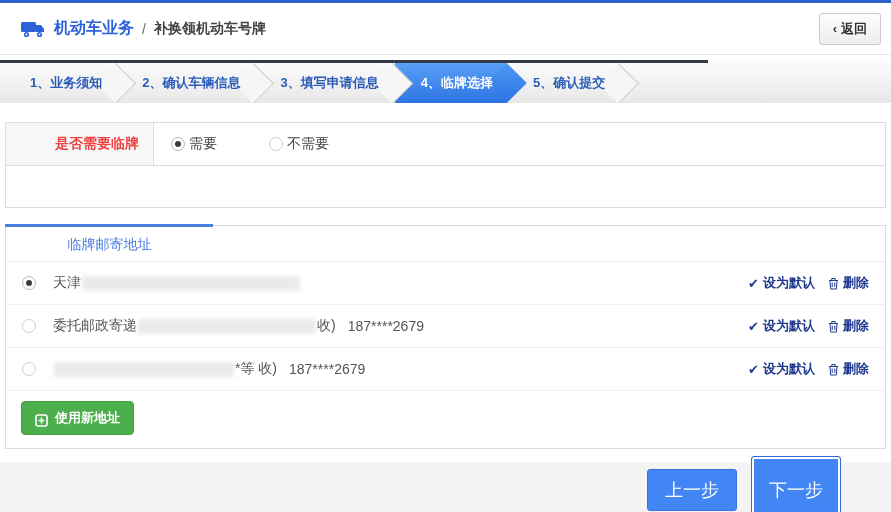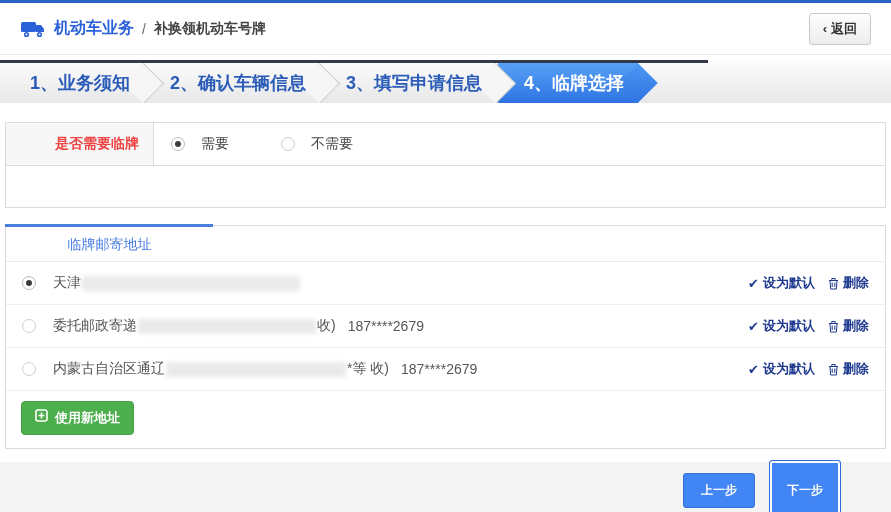--- a/index.html
+++ b/index.html
@@ -9,21 +9,21 @@
     font-family:"Liberation Sans","DejaVu Sans",sans-serif;
     color:#333;
   }
 
   
   .header {
     border-top:3px solid #2b62c8;
     border-bottom:1px solid #e7e7e7;
     height:55px;
     display:flex; align-items:center; justify-content:space-between;
-    padding:0 20px 0 20px;
+    padding:0 10px 0 20px;
     gap:28px;
   }
   .header-left { display:flex; align-items:center; gap:8px; }
   .app-title { color:#2b62d9; font-size:16px; font-weight:bold; }
   .crumb-sep { color:#666; font-size:14px; }
   .page-title { color:#444; font-size:14px; font-weight:bold; }
   .back-btn {
     display:inline-flex; align-items:center; gap:4px;
     background:linear-gradient(#fdfdfd,#ededed);
     border:1px solid #c9c9c9; border-radius:3px;
@@ -37,21 +37,21 @@
     position:relative; margin-top:5px; height:43px;
     background:linear-gradient(#fcfcfc,#e8e8e8);
     overflow:hidden;
     display:flex;
   }
   .stepbar-topline { position:absolute; top:0; left:0; width:708px; height:3px; background:#323a49; z-index:5; }
   .step {
     position:relative; flex:0 0 auto;
     height:40px; margin-top:3px; line-height:40px;
     padding:0 14px 0 26px;
-    font-size:18px; font-weight:bold; color:#2a5cb8;
+    font-size:13px; font-weight:bold; color:#2a5cb8;
     cursor:pointer; white-space:nowrap;
   }
   .step .lbl { position:relative; z-index:3; }
   .step::after {
     content:''; position:absolute; top:6px; right:-14px;
     width:28px; height:28px;
     background:#f6f6f6;
     border-top:1px solid #cccccc; border-right:1px solid #cccccc;
     transform:rotate(45deg);
     z-index:1;
@@ -70,21 +70,21 @@
   
   .form-table { margin:19px 5px 0 5px; border:1px solid #dcdcdc; }
   .form-row { display:flex; align-items:stretch; height:42px; }
   .form-row + .form-row { border-top:1px solid #dcdcdc; }
   .form-label {
     width:148px; background:#f7f7f7; border-right:1px solid #dcdcdc;
     display:flex; align-items:center; justify-content:flex-end;
     padding-right:14px; font-size:14px; font-weight:bold; color:#ef4444;
   }
   .form-value { display:flex; align-items:center; gap:52px; padding-left:17px; font-size:14px; color:#444; }
-  .radio-opt { display:inline-flex; align-items:center; gap:16px; cursor:pointer; }
+  .radio-opt { display:inline-flex; align-items:center; gap:4px; cursor:pointer; }
   .radio {
     width:14px; height:14px; border-radius:50%;
     border:1px solid #b9b9b9; background:#fff; position:relative; display:inline-block;
   }
   .radio.unchecked { border-color:#cfcfcf; }
   .radio.checked::after {
     content:''; position:absolute; left:3px; top:3px; width:6px; height:6px;
     border-radius:50%; background:#3c3c3c;
   }
 
@@ -111,34 +111,34 @@
   .addr-actions { display:flex; align-items:center; gap:13px; flex:0 0 auto; }
   .action {
     display:inline-flex; align-items:center; gap:4px;
     color:#1f3a8f; font-size:13px; font-weight:bold; cursor:pointer; text-decoration:none;
   }
   .check-glyph { font-size:13px; }
   .trash-svg { display:inline-block; }
 
   .new-addr-row { padding:10px 15px 13px 15px; }
   .btn-new-addr {
-    display:inline-flex; align-items:flex-start; gap:7px;
+    display:inline-flex; align-items:flex-end; gap:7px;
     background:#4cae4c; border:1px solid #46a046; border-radius:4px;
     color:#fff; font-size:13px; font-weight:bold;
     padding:7px 13px; cursor:pointer; font-family:inherit;
   }
 
   
   .footer {
     margin-top:13px; height:56px; background:#f4f4f4;
     display:flex; align-items:center; justify-content:flex-end;
     gap:14px; padding-right:50px;
   }
   .btn-blue {
-    background:#4285f4; color:#fff; font-size:12px; font-weight:bold;
+    background:#4285f4; color:#fff; font-size:18px; font-weight:normal;
     border:1px solid #3574dd; border-radius:3px;
     padding:8px 17px; cursor:pointer; font-family:inherit;
   }
   .btn-blue.next { box-shadow:inset 0 0 0 2px #ffffff; border-color:#2d6bd6; padding:21px 17px; }
 </style>
 </head>
 <body>
 
 <div class="header">
   <div class="header-left">
@@ -167,20 +167,23 @@
   </div>
   <div class="step">
     <span class="lbl">2、确认车辆信息</span>
   </div>
   <div class="step">
     <span class="lbl">3、填写申请信息</span>
   </div>
   <div class="step active">
     <span class="lbl">4、临牌选择</span>
   </div>
+  <div class="step">
+    <span class="lbl">5、确认提交</span>
+  </div>
   <div class="stepbar-rest"></div>
 </div>
 
 <div class="form-table">
   <div class="form-row">
     <div class="form-label">是否需要临牌</div>
     <div class="form-value">
       <label class="radio-opt">
         <span class="radio checked"></span>
         <span>需要</span>
@@ -236,21 +239,20 @@
         <svg class="trash-svg" width="11" height="13" viewBox="0 0 11 13">
           <path d="M1 3.5 h9 M3.8 3.5 v-2 h3.4 v2 M2 3.5 l.6 8.5 h5.8 l.6-8.5 M4.2 5.5 v4.5 M6.8 5.5 v4.5" stroke="#1f3a8f" stroke-width="1" fill="none"></path>
         </svg>
         <span>删除</span>
       </a>
     </span>
   </div>
 
   <div class="addr-row">
     <span class="radio unchecked"></span>
-    <span class="addr-text">内蒙古自治区通辽</span>
     <span class="redact" style="width:180px"></span>
     <span class="addr-text">*等 收)</span>
     <span class="addr-phone">187****2679</span>
     <span class="addr-spacer"></span>
     <span class="addr-actions">
       <a class="action">
         <span class="check-glyph">✔</span>
         <span>设为默认</span>
       </a>
       <a class="action">

